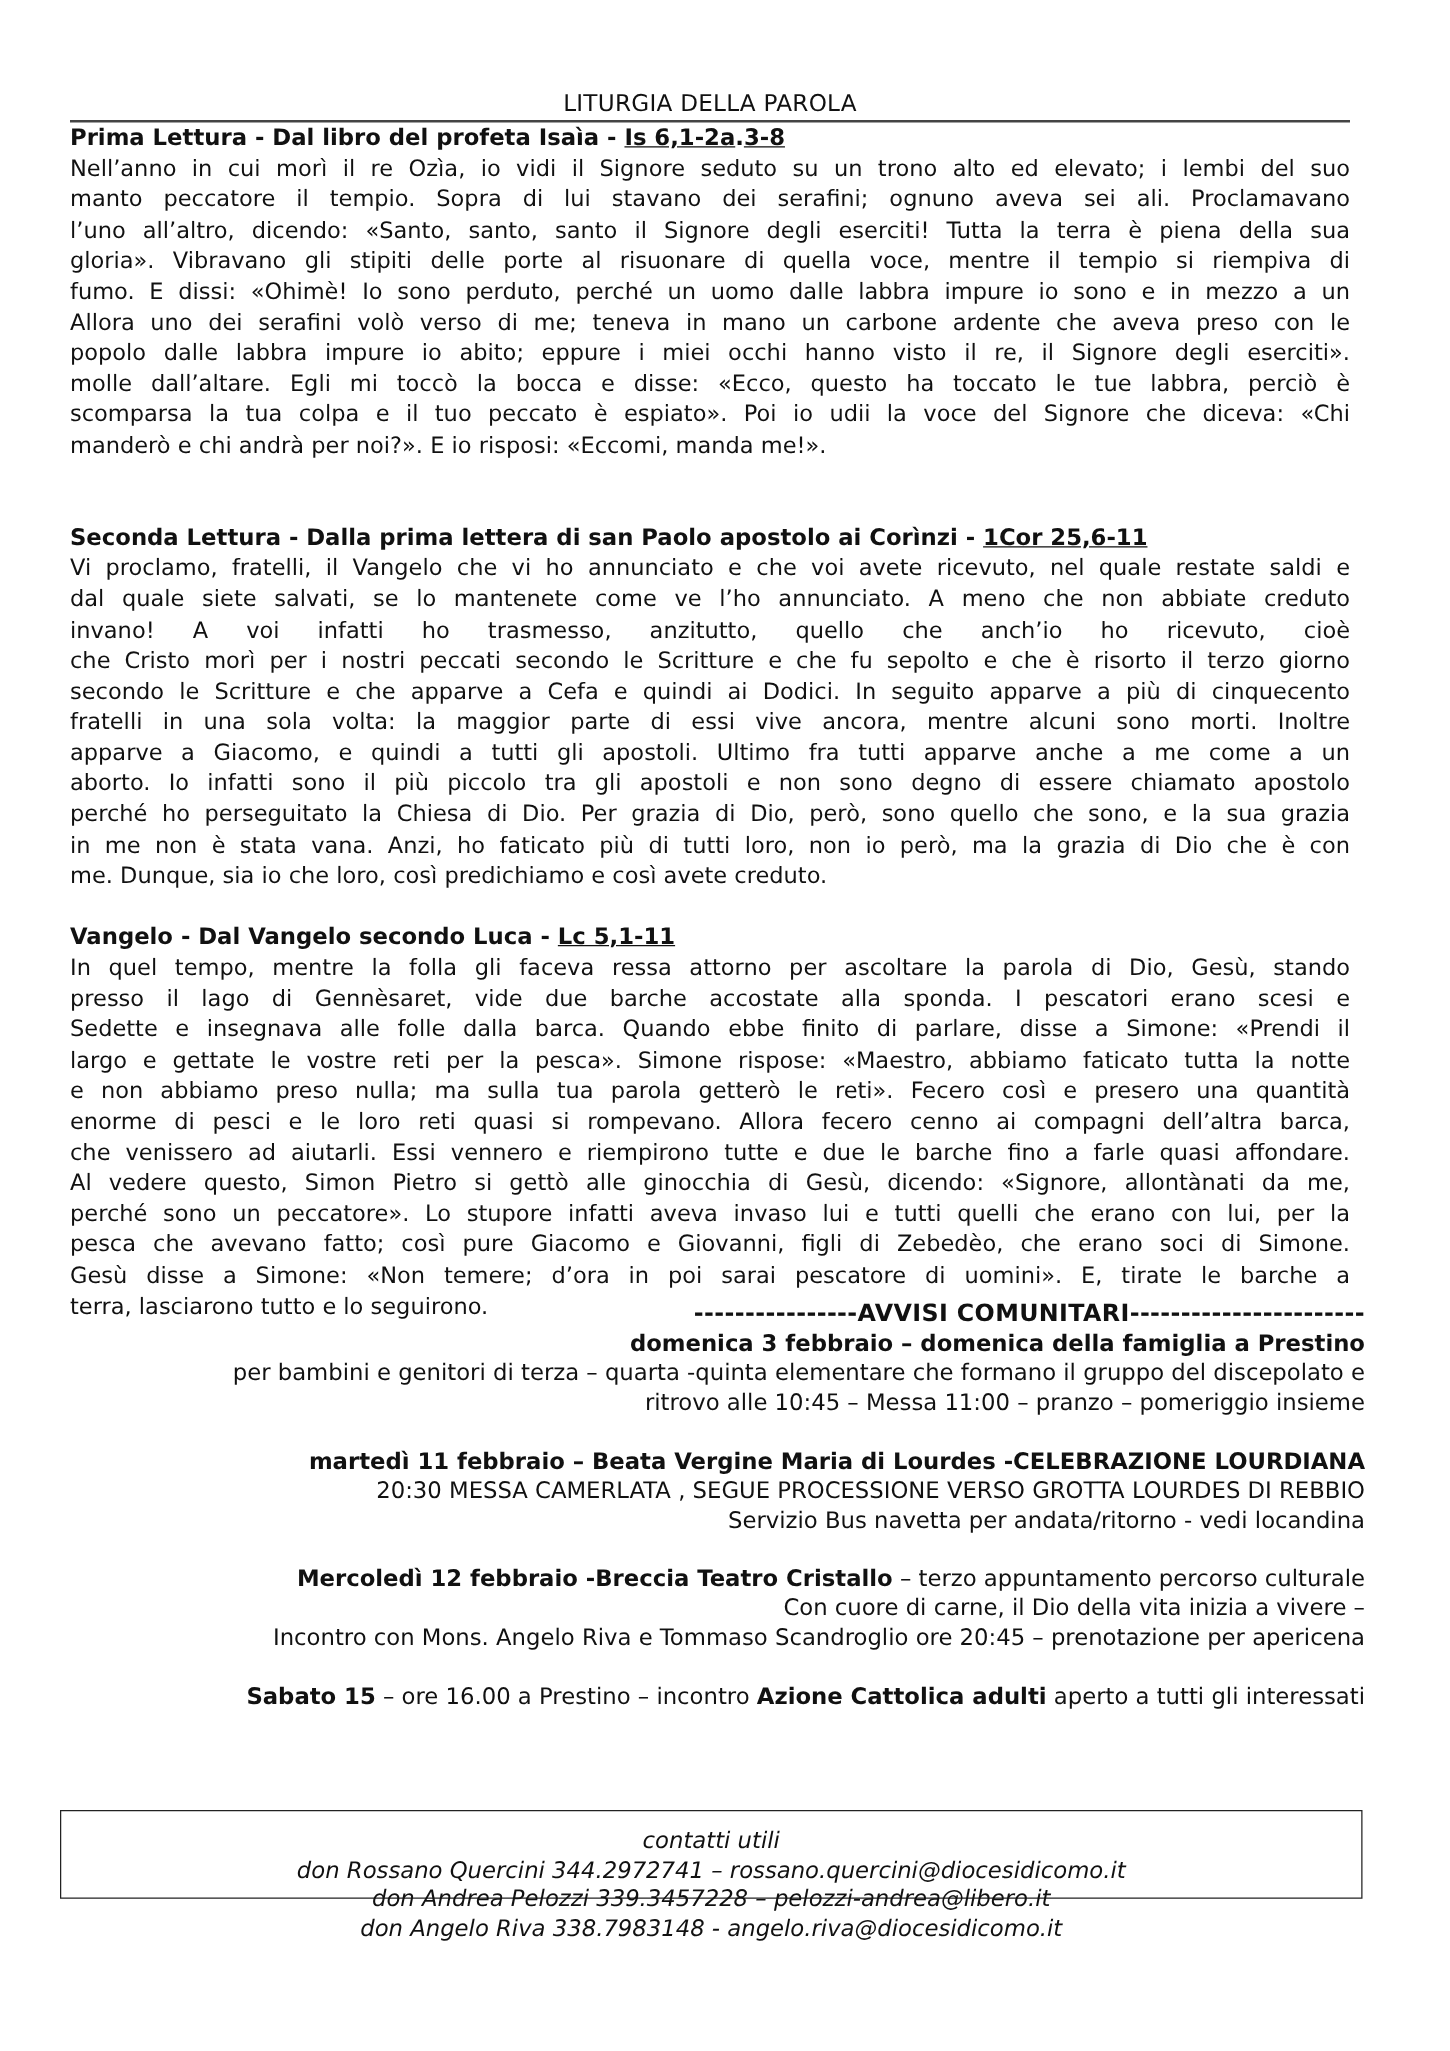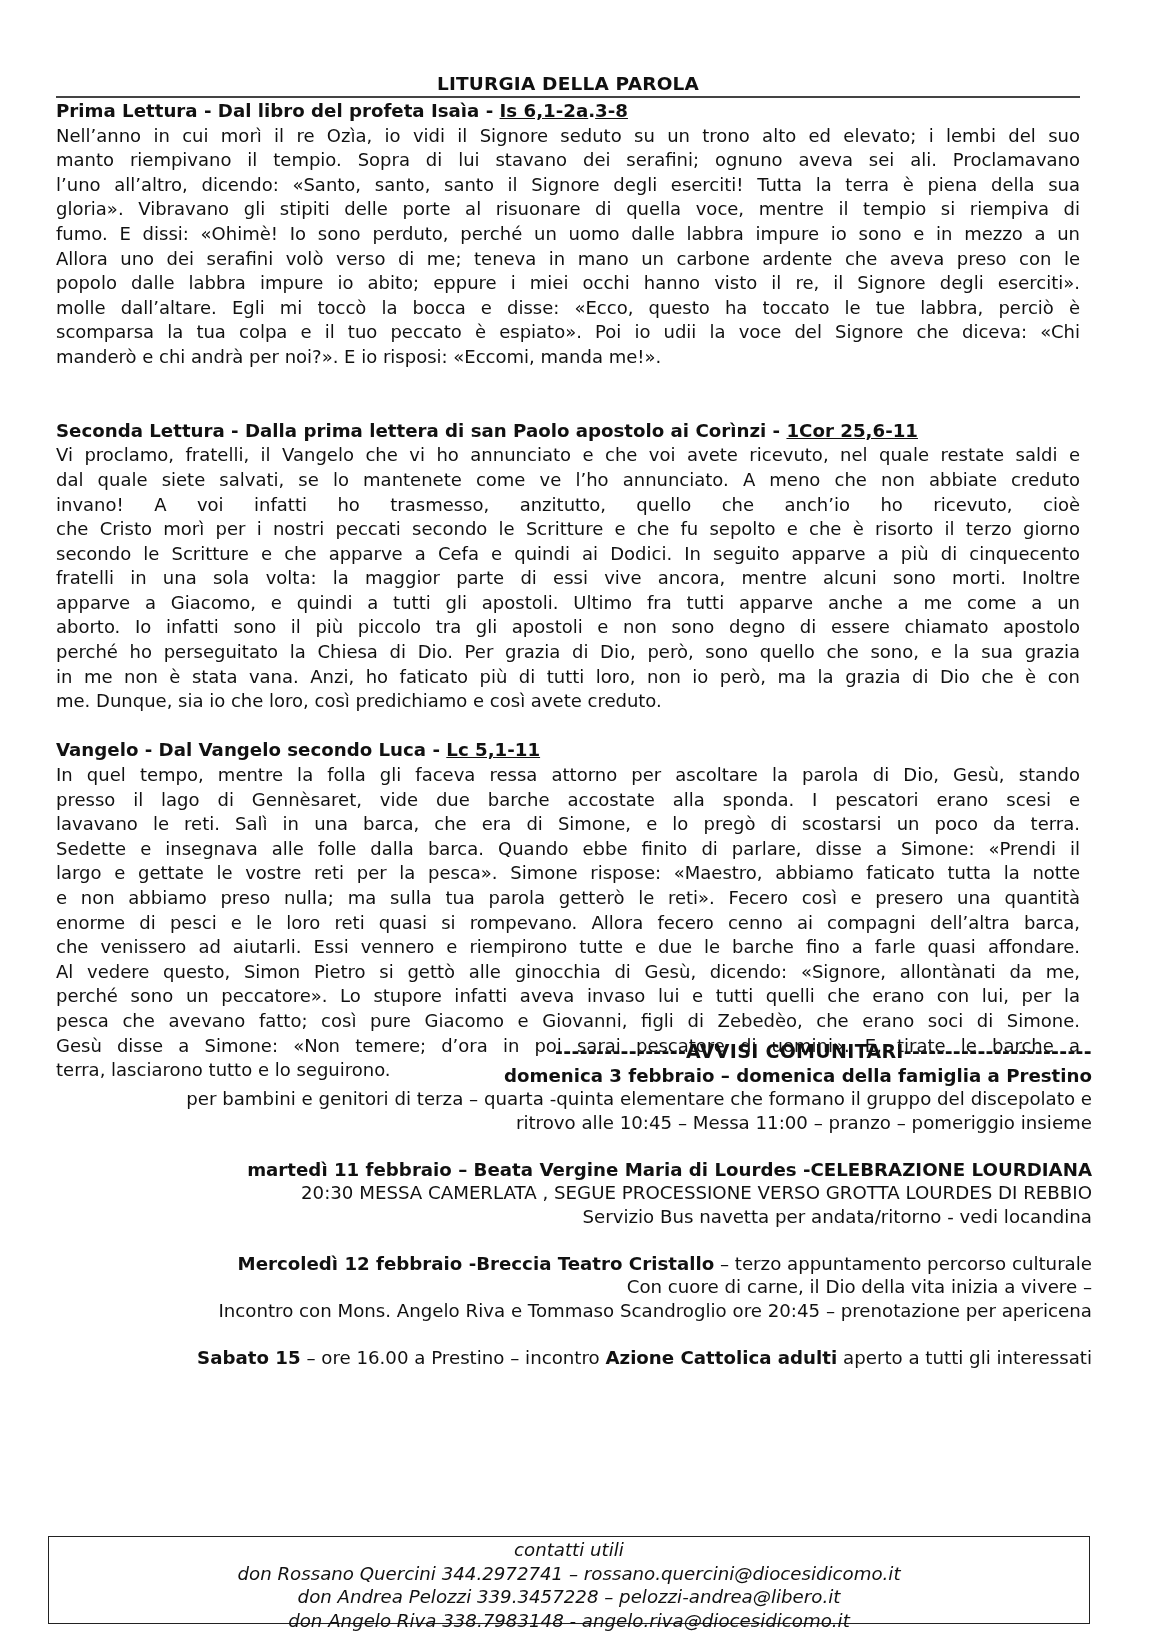--- a/index.html
+++ b/index.html
@@ -12,21 +12,21 @@
       overflow: hidden;
     }
     .page {
       position: absolute;
       left: 56px;
       top: 72px;
       width: 1024px;
     }
     .title {
       text-align: center;
-      font-weight: bold;
+      font-weight: normal;
       font-size: 18.5px;
       line-height: 24px;
       letter-spacing: 0.2px;
     }
     .top-rule {
       height: 0;
       border-top: 2px solid #444444;
       margin: 0 0 1px 0;
     }
     .section-heading {
@@ -75,46 +75,46 @@
       font-size: 19px;
       letter-spacing: 0.3px;
     }
     .avvisi .bold { font-weight: bold; }
     .avvisi .row { white-space: nowrap; }
     .avvisi .spacer { height: 23.5px; }
 
     .contacts-box {
       position: absolute;
       left: 48px;
-      top: 1536px;
+      top: 1448px;
       width: 1042px;
-      height: 88px;
+      height: 71px;
       border: 1.5px solid #222222;
       text-align: center;
       font-style: italic;
       font-size: 18.2px;
       line-height: 23.5px;
-      padding-top: 1px;
+      padding-top: 12px;
       box-sizing: border-box;
     }
     .contacts-box div { white-space: nowrap; }
   </style>
 </head>
 <body>
 
 <div class="page">
   <div class="title">LITURGIA DELLA PAROLA</div>
   <div class="top-rule"></div>
 
   <div class="section-heading">
     <span>Prima Lettura - Dal libro del profeta Isaìa - </span><span class="ref">Is 6,1-2a</span><span>.</span><span class="ref">3-8</span>
   </div>
   <div class="body-text">
     <span class="line">Nell’anno in cui morì il re Ozìa, io vidi il Signore seduto su un trono alto ed elevato; i lembi del suo</span>
-    <span class="line">manto riempivano il tempio. Sopra di lui stavano dei serafini; ognuno aveva sei ali. Proclamavano</span>
+    <span class="line">manto peccatore il tempio. Sopra di lui stavano dei serafini; ognuno aveva sei ali. Proclamavano</span>
     <span class="line">l’uno all’altro, dicendo: «Santo, santo, santo il Signore degli eserciti! Tutta la terra è piena della sua</span>
     <span class="line">gloria». Vibravano gli stipiti delle porte al risuonare di quella voce, mentre il tempio si riempiva di</span>
     <span class="line">fumo. E dissi: «Ohimè! Io sono perduto, perché un uomo dalle labbra impure io sono e in mezzo a un</span>
     <span class="line">Allora uno dei serafini volò verso di me; teneva in mano un carbone ardente che aveva preso con le</span>
     <span class="line">popolo dalle labbra impure io abito; eppure i miei occhi hanno visto il re, il Signore degli eserciti».</span>
     <span class="line">molle dall’altare. Egli mi toccò la bocca e disse: «Ecco, questo ha toccato le tue labbra, perciò è</span>
     <span class="line">scomparsa la tua colpa e il tuo peccato è espiato». Poi io udii la voce del Signore che diceva: «Chi</span>
     <span class="line last">manderò e chi andrà per noi?». E io risposi: «Eccomi, manda me!».</span>
   </div>
 
@@ -141,21 +141,20 @@
   </div>
 
   <div class="gap"></div>
 
   <div class="section-heading">
     <span>Vangelo - Dal Vangelo secondo Luca - </span><span class="ref">Lc 5,1-11</span>
   </div>
   <div class="body-text">
     <span class="line">In quel tempo, mentre la folla gli faceva ressa attorno per ascoltare la parola di Dio, Gesù, stando</span>
     <span class="line">presso il lago di Gennèsaret, vide due barche accostate alla sponda. I pescatori erano scesi e</span>
-    <span class="line">lavavano le reti. Salì in una barca, che era di Simone, e lo pregò di scostarsi un poco da terra.</span>
     <span class="line">Sedette e insegnava alle folle dalla barca. Quando ebbe finito di parlare, disse a Simone: «Prendi il</span>
     <span class="line">largo e gettate le vostre reti per la pesca». Simone rispose: «Maestro, abbiamo faticato tutta la notte</span>
     <span class="line">e non abbiamo preso nulla; ma sulla tua parola getterò le reti». Fecero così e presero una quantità</span>
     <span class="line">enorme di pesci e le loro reti quasi si rompevano. Allora fecero cenno ai compagni dell’altra barca,</span>
     <span class="line">che venissero ad aiutarli. Essi vennero e riempirono tutte e due le barche fino a farle quasi affondare.</span>
     <span class="line">Al vedere questo, Simon Pietro si gettò alle ginocchia di Gesù, dicendo: «Signore, allontànati da me,</span>
     <span class="line">perché sono un peccatore». Lo stupore infatti aveva invaso lui e tutti quelli che erano con lui, per la</span>
     <span class="line">pesca che avevano fatto; così pure Giacomo e Giovanni, figli di Zebedèo, che erano soci di Simone.</span>
     <span class="line">Gesù disse a Simone: «Non temere; d’ora in poi sarai pescatore di uomini». E, tirate le barche a</span>
     <span class="line last">terra, lasciarono tutto e lo seguirono.</span>

